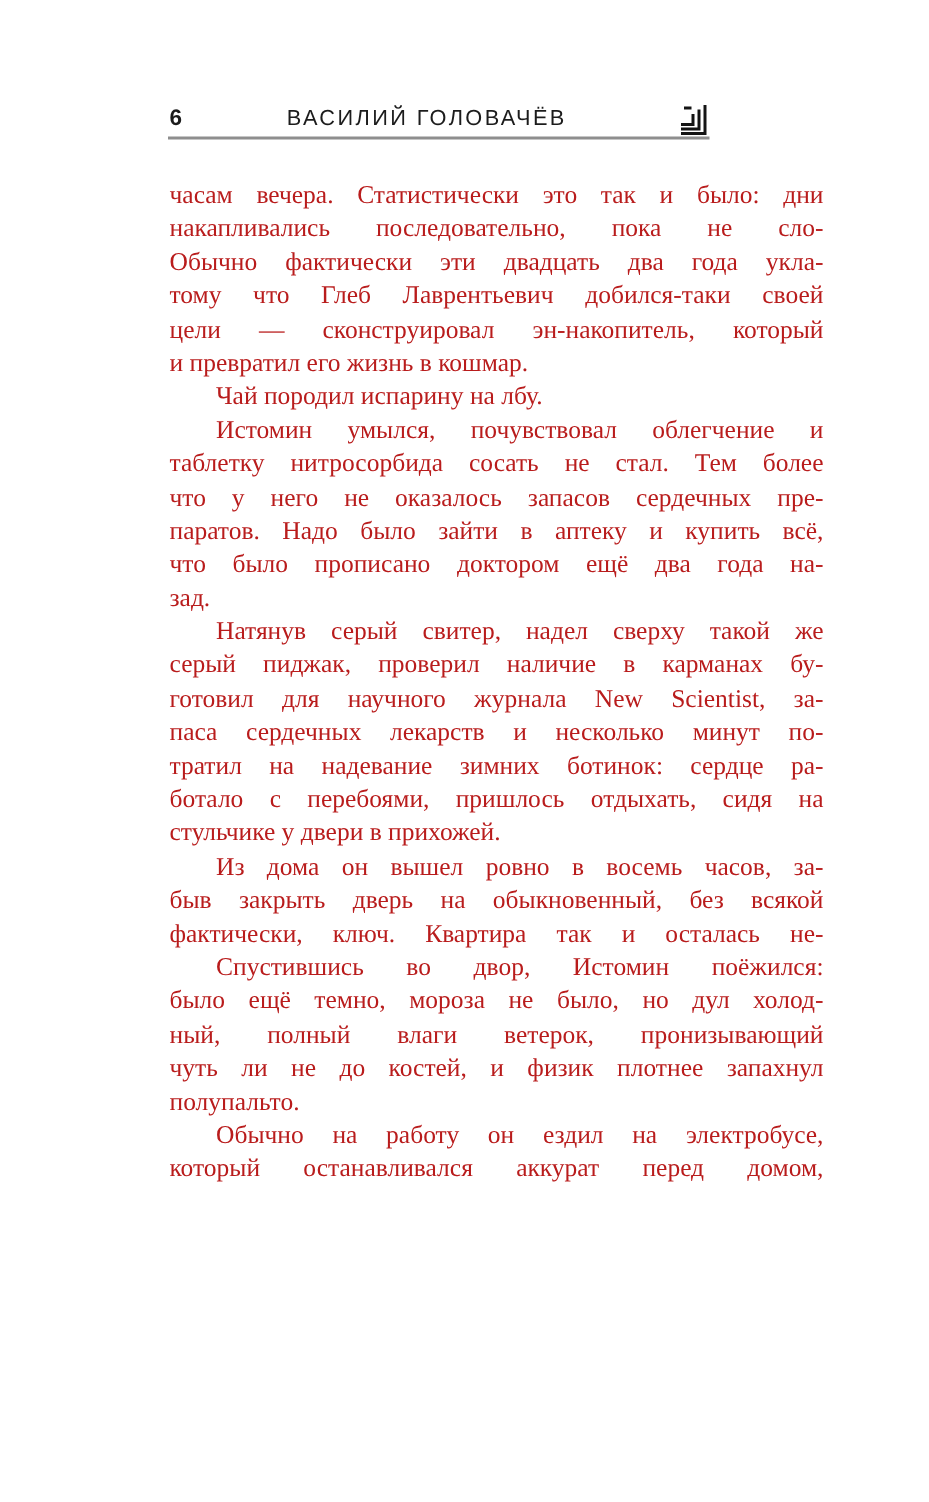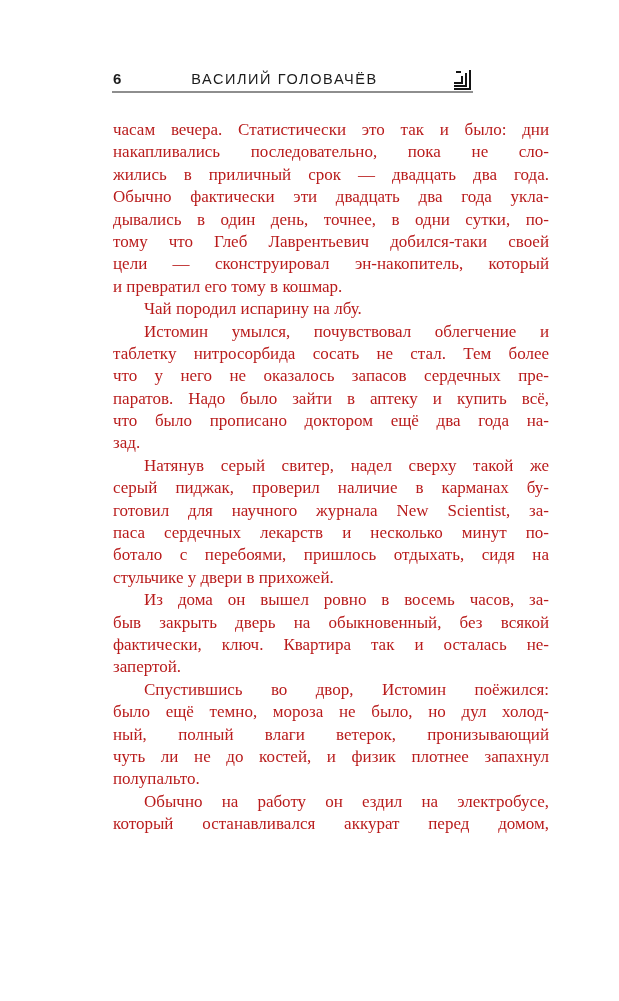--- a/index.html
+++ b/index.html
@@ -95,51 +95,49 @@
           <path d="M9 7 v7 H1"></path>
         </g>
       </svg>
     </span>
   </div>
 
   <div class="body-text">
       <div class="paragraph">
         <div class="text-line">часам вечера. Статистически это так и было: дни</div>
         <div class="text-line">накапливались последовательно, пока не сло-</div>
-        <div class="text-line">жились в приличный срок — двадцать два года.</div>
         <div class="text-line">Обычно фактически эти двадцать два года укла-</div>
-        <div class="text-line">дывались в один день, точнее, в одни сутки, по-</div>
         <div class="text-line">тому что Глеб Лаврентьевич добился-таки своей</div>
         <div class="text-line">цели — сконструировал эн-накопитель, который</div>
-        <div class="text-line last-left">и превратил его тому в кошмар.</div>
+        <div class="text-line last-left">и превратил его жизнь в кошмар.</div>
       </div>
       <div class="paragraph">
         <div class="text-line last-left indented">Чай породил испарину на лбу.</div>
       </div>
       <div class="paragraph">
         <div class="text-line indented">Истомин умылся, почувствовал облегчение и</div>
         <div class="text-line">таблетку нитросорбида сосать не стал. Тем более</div>
         <div class="text-line">что у него не оказалось запасов сердечных пре-</div>
         <div class="text-line">паратов. Надо было зайти в аптеку и купить всё,</div>
         <div class="text-line">что было прописано доктором ещё два года на-</div>
         <div class="text-line last-left">зад.</div>
       </div>
       <div class="paragraph">
         <div class="text-line indented">Натянув серый свитер, надел сверху такой же</div>
         <div class="text-line">серый пиджак, проверил наличие в карманах бу-</div>
         <div class="text-line">готовил для научного журнала New Scientist, за-</div>
         <div class="text-line">паса сердечных лекарств и несколько минут по-</div>
+        <div class="text-line">тратил на надевание зимних ботинок: сердце ра-</div>
         <div class="text-line">ботало с перебоями, пришлось отдыхать, сидя на</div>
         <div class="text-line last-left">стульчике у двери в прихожей.</div>
       </div>
       <div class="paragraph">
         <div class="text-line indented">Из дома он вышел ровно в восемь часов, за-</div>
         <div class="text-line">быв закрыть дверь на обыкновенный, без всякой</div>
         <div class="text-line">фактически, ключ. Квартира так и осталась не-</div>
-        <div class="text-line last-left">запертой.</div>
       </div>
       <div class="paragraph">
         <div class="text-line indented">Спустившись во двор, Истомин поёжился:</div>
         <div class="text-line">было ещё темно, мороза не было, но дул холод-</div>
         <div class="text-line">ный, полный влаги ветерок, пронизывающий</div>
         <div class="text-line">чуть ли не до костей, и физик плотнее запахнул</div>
         <div class="text-line last-left">полупальто.</div>
       </div>
       <div class="paragraph">
         <div class="text-line indented">Обычно на работу он ездил на электробусе,</div>

